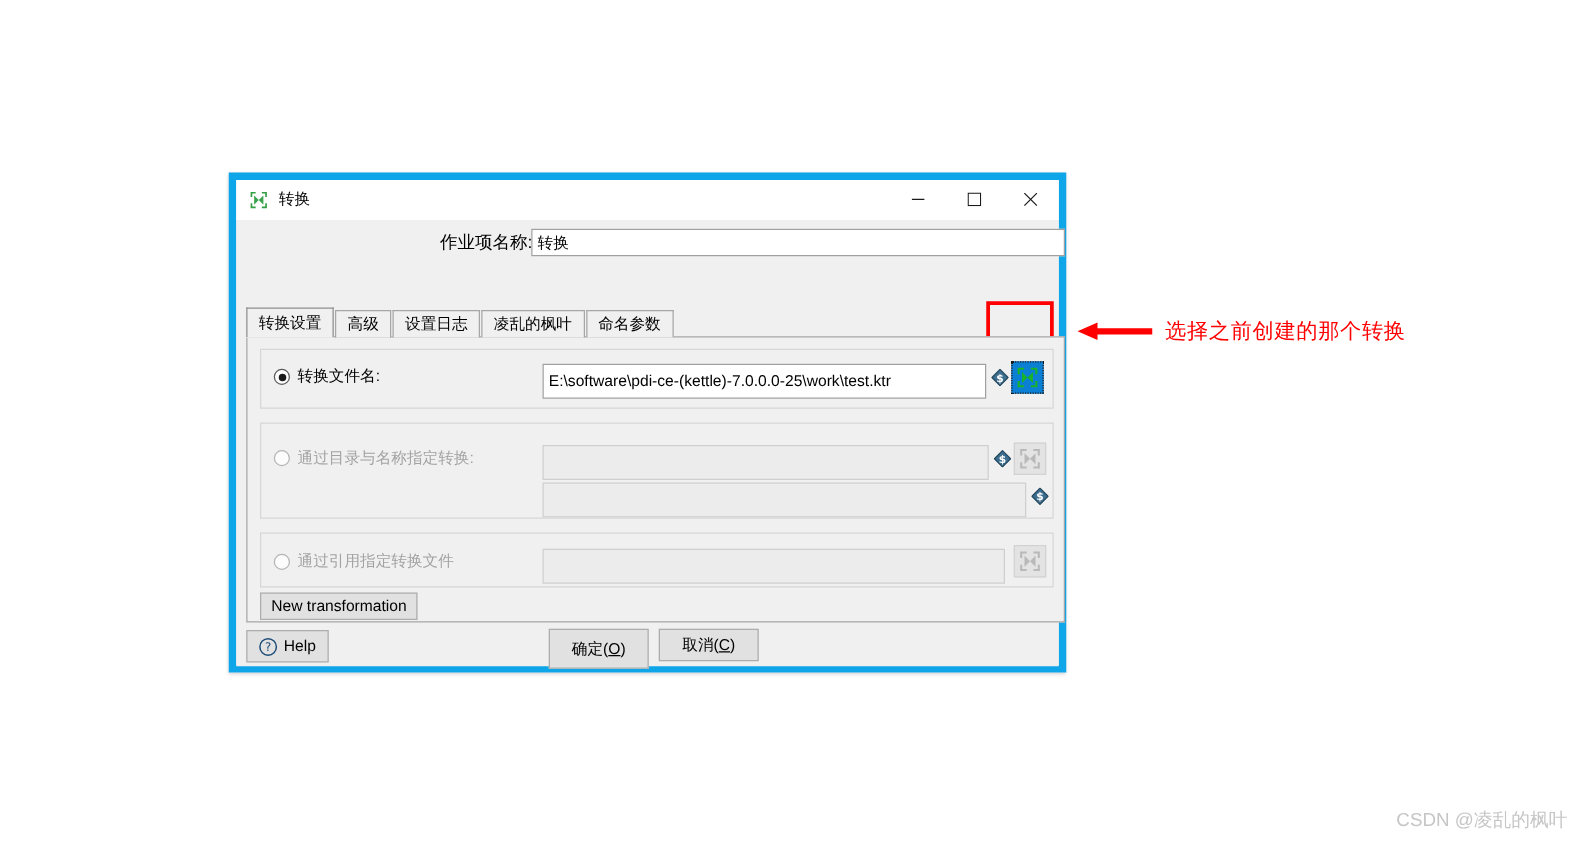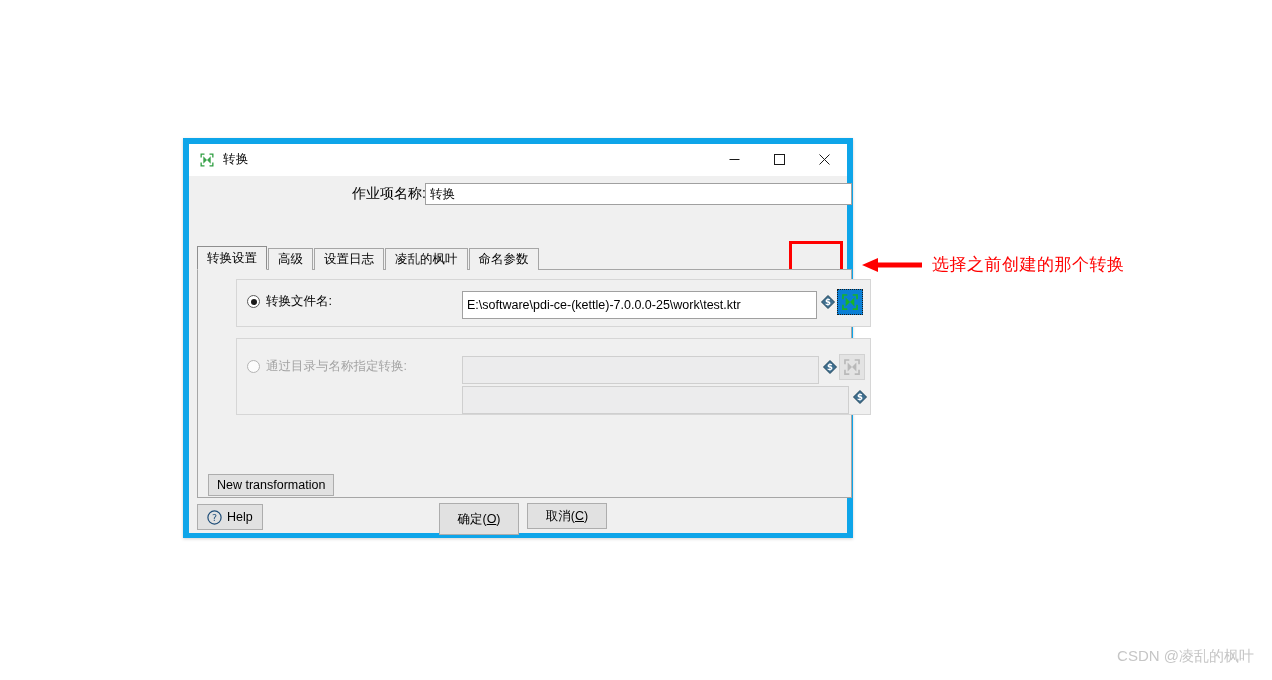--- a/index.html
+++ b/index.html
@@ -154,21 +154,20 @@
     background: #f0f0f0;
     z-index: 2;
   }
 
   
   .group {
     position: absolute;
     box-sizing: border-box;
     border: 1px solid #d6d6d6;
     background: #f0f0f0;
-    margin-left: 28px;
   }
   #group1 { left: 10px; top: 9px;  width: 635px; height: 48px; }
   #group2 { left: 10px; top: 68px; width: 635px; height: 77px; }
   #group3 { left: 10px; top: 156px; width: 635px; height: 44px; }
 
   .radio-row {
     position: absolute;
     display: flex;
     align-items: center;
   }
@@ -419,20 +418,39 @@
             </svg>
           </div>
 
           <input class="txt disabled" type="text" style="left: 225px; top: 47px; width: 387px;" disabled="" value="">
           <svg class="var-icon" style="left:616px; top:51px;" viewBox="0 0 14 14">
             <polygon points="7,0.5 13.5,7 7,13.5 0.5,7" fill="#3d6e8f" stroke="#24495f" stroke-width="1"></polygon>
             <text x="7" y="10.3" font-size="8.5" font-family="DejaVu Sans, sans-serif" font-weight="bold" fill="#ffffff" text-anchor="middle">$</text>
           </svg>
         </div>
 
+        <div class="group" id="group3">
+          <div class="radio-row" style="left:10px; top:14px;">
+            <span class="radio disabled"></span>
+            <span class="radio-label disabled">通过引用指定转换文件</span>
+          </div>
+          <input class="txt disabled" type="text" style="left: 225px; top: 12px; width: 370px;" disabled="" value="">
+          <div class="trans-btn disabled" style="left:602px; top:9px;">
+            <svg width="18" height="18" viewBox="0 0 16 16">
+              <g fill="#b9b9b9">
+                <path d="M1 1h4.6v1.5h-3.1v3.1h-1.5z"></path>
+                <path d="M10.4 1h4.6v4.6h-1.5v-3.1h-3.1z"></path>
+                <path d="M1 10.4h1.5v3.1h3.1v1.5h-4.6z"></path>
+                <path d="M13.5 10.4h1.5v4.6h-4.6v-1.5h3.1z"></path>
+                <path d="M4.1 4.1l3.9 3.9-3.9 3.9z"></path>
+                <path d="M11.9 4.1v7.8l-3.9-3.9z"></path>
+              </g>
+            </svg>
+          </div>
+        </div>
 
         <div class="pbtn" id="newtrans-btn">New transformation</div>
 
       </div>
     </div>
 
     <div class="pbtn" id="help-btn">
       <svg width="15" height="15" viewBox="0 0 15 15">
         <circle cx="7.5" cy="7.5" r="6.6" fill="none" stroke="#1f4e79" stroke-width="1.2"></circle>
         <text x="7.5" y="11" font-size="9.5" font-family="DejaVu Sans, sans-serif" fill="#1f4e79" text-anchor="middle">?</text>

